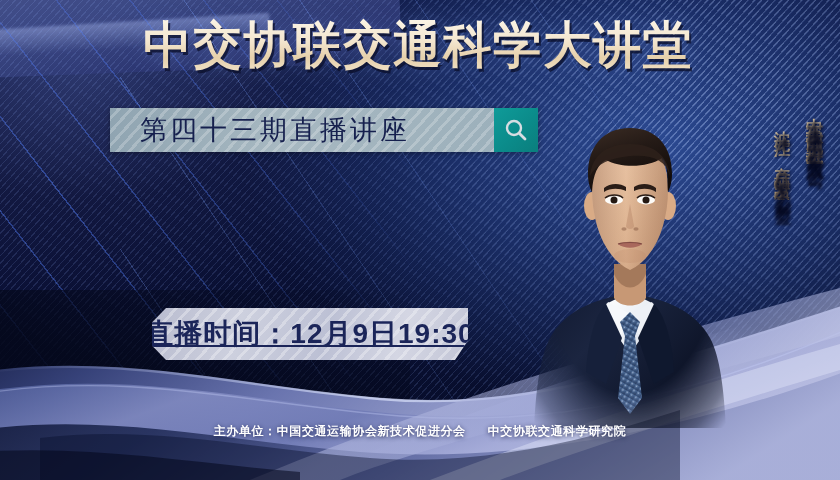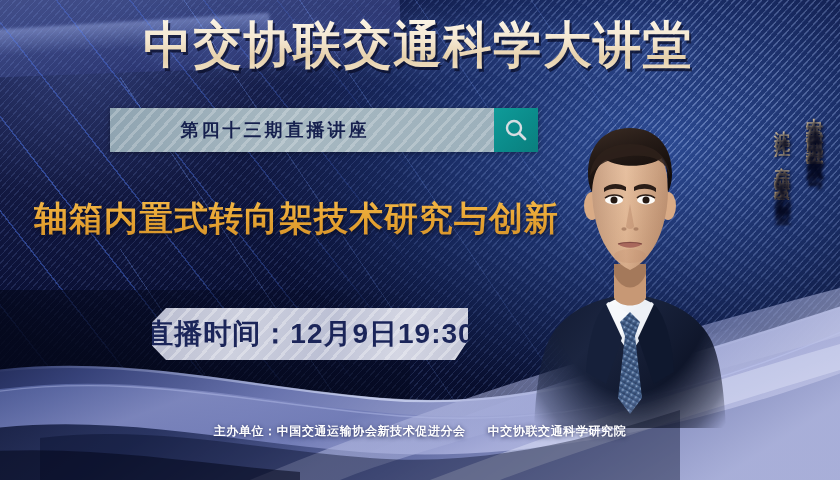--- a/index.html
+++ b/index.html
@@ -164,22 +164,22 @@
         rgba(255,255,255,0) 3px,
         rgba(255,255,255,0) 9px),
       linear-gradient(100deg, #8fa4b1 0%, #a7b8c1 45%, #9cb0bb 100%);
     display: flex;
     align-items: center;
     justify-content: center;
     overflow: hidden;
   }
   .subbanner-text {
     position: relative;
-    font-size: 18px;
-    font-weight: 700;
+    font-size: 27px;
+    font-weight: 400;
     color: #16204e;
     letter-spacing: 3px;
     padding-left: 4px;
     padding-right: 58px;
     white-space: nowrap;
   }
   .subbanner-icon {
     width: 44px;
     background: linear-gradient(135deg, #0f9b99 0%, #0b8b8a 55%, #0a7e7d 100%);
     display: flex;
@@ -222,20 +222,21 @@
     align-items: center;
     justify-content: center;
     box-shadow: 0 2px 10px rgba(0,0,0,0.35);
   }
   .timepill-text {
     font-size: 28px;
     font-weight: 700;
     color: #1b2559;
     letter-spacing: 1px;
     white-space: nowrap;
+    text-decoration: underline;
   }
 
   
   .vcol {
     position: absolute;
     writing-mode: vertical-rl;
     text-orientation: upright;
     font-weight: 700;
     color: #e3caa0;
     letter-spacing: 5px;
@@ -462,21 +463,20 @@
       <span class="subbanner-text">第四十三期直播讲座</span>
     </div>
     <div class="subbanner-icon">
       <svg width="26" height="26" viewBox="0 0 26 26">
         <circle cx="11" cy="11" r="7" fill="none" stroke="#d7dde2" stroke-width="2.4"></circle>
         <line x1="16.2" y1="16.2" x2="22" y2="22" stroke="#d7dde2" stroke-width="2.8" stroke-linecap="round"></line>
       </svg>
     </div>
   </div>
 
-  <div class="topic">轴箱内置式转向架技术研究与创新</div>
 
   <div class="timepill">
     <span class="timepill-text">直播时间：12月9日19:30</span>
   </div>
 
   <div class="vcol vcol-company">中车株洲电力机车有限公司</div>
   <div class="vcol vcol-name">沈龙江 产品研发中心副总监</div>
 
   <div class="footer">
     <span>主办单位：</span><span>中国交通运输协会新技术促进分会</span><span class="gap"></span><span>中交协联交通科学研究院</span>

